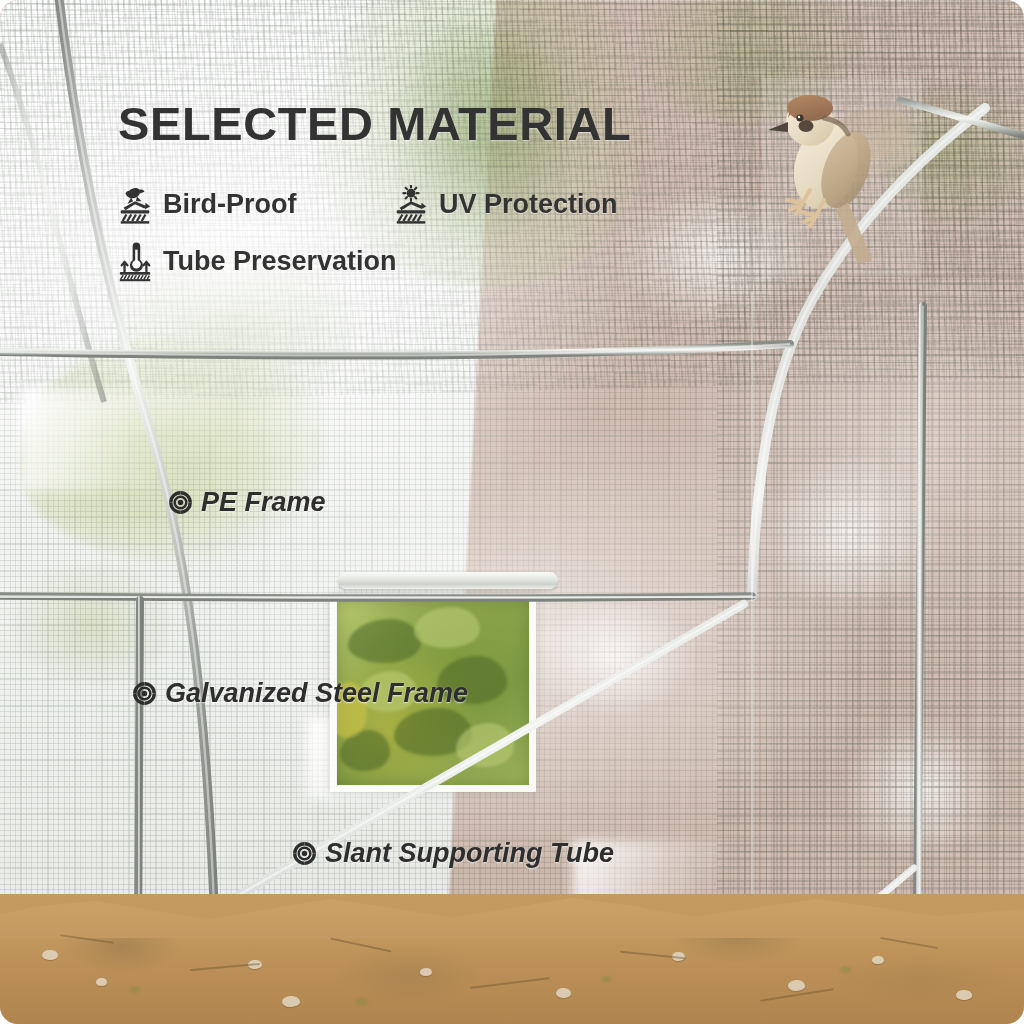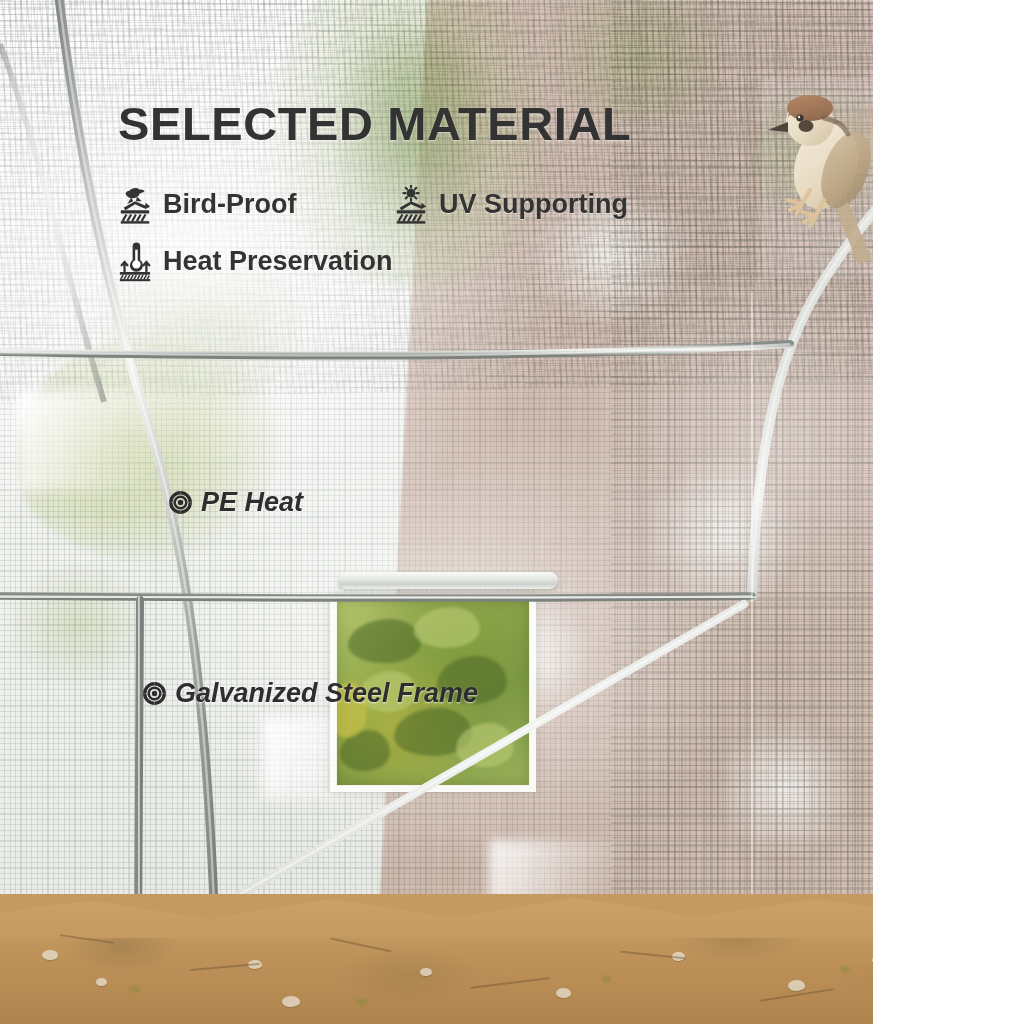--- a/index.html
+++ b/index.html
@@ -2,23 +2,24 @@
 <html><head>
 <meta charset="utf-8">
 <title>Selected Material</title>
 <style>
   * { margin:0; padding:0; box-sizing:border-box; }
   html,body { width:1024px; height:1024px; overflow:hidden; background:#ffffff; }
   body { font-family:"Liberation Sans", sans-serif; }
 
   #stage {
     position:relative;
-    width:873px; height:1024px;
+    width:1024px; height:1024px;
     overflow:hidden;
     background:#fca5a5;
+    border-radius:18px;
   }
 
   
   .scene { position:absolute; inset:0; overflow:hidden; }
 
   
   .sky {
     position:absolute; inset:0;
     background:
       linear-gradient(168deg,#fdfdfd 0%,#f6f7f6 28%,#eff1ee 55%,#e9ebe7 78%,#e3e5e0 100%);
@@ -271,21 +272,21 @@
     display:flex; align-items:center;
     white-space:nowrap;
   }
   .callout .marker { width:25px; height:25px; flex:0 0 25px; margin-right:8px; }
   .callout .ctext {
     font-size:27px; font-weight:bold; font-style:italic; color:#2e2e2e;
     font-family:"Liberation Sans", sans-serif;
     text-shadow:0 1px 2px rgba(255,255,255,.72);
   }
   #callout-pe    { left:168px; top:487px; }
-  #callout-frame { left:142px; top:678px; }
+  #callout-frame { left:132px; top:678px; }
   #callout-slant { left:292px; top:838px; }
 </style>
 </head>
 <body>
 
 <div id="stage">
 
   <div class="scene">
 
     <div class="sky"></div>
@@ -530,21 +531,21 @@
           </g>
           <g stroke="#333333" stroke-width="2.3">
             <path d="M7 38 L11 31"></path>
               <path d="M12 38 L16 31"></path>
               <path d="M17 38 L21 31"></path>
             <path d="M22 38 L26 31"></path>
               <path d="M27 38 L31 31"></path>
           </g>
           <rect x="5" y="38" width="30" height="2.6" fill="#333333"></rect>
         </svg>
-        <span class="flabel">UV Supporting</span>
+        <span class="flabel">UV Protection</span>
       </div>
     </div>
 
     <div class="frow">
 
 
       <div class="fcell">
         <svg class="ficon" viewBox="0 0 40 42">
           <g fill="#333333">
 
@@ -563,47 +564,60 @@
             <path d="M12 39 L14.5 34.8"></path>
               <path d="M15.5 39 L18 34.8"></path>
             <path d="M19 39 L21.5 34.8"></path>
               <path d="M22.5 39 L25 34.8"></path>
             <path d="M26 39 L28.5 34.8"></path>
               <path d="M29.5 39 L32 34.8"></path>
             <path d="M33 39 L35 35.4"></path>
           </g>
           <rect x="4" y="39" width="32" height="2.2" fill="#333333"></rect>
         </svg>
-        <span class="flabel">Heat Preservation</span>
+        <span class="flabel">Tube Preservation</span>
       </div>
     </div>
   </div>
 
   <div class="callout" id="callout-pe">
     <svg class="marker" viewBox="0 0 24 24">
       <g fill="none" stroke="#2e2e2e" stroke-width="3.2">
         <path d="M12 2.6 A9.4 9.4 0 0 1 21.4 12"></path>
         <path d="M21.4 12 A9.4 9.4 0 0 1 12 21.4"></path>
         <path d="M12 21.4 A9.4 9.4 0 0 1 2.6 12"></path>
         <path d="M2.6 12 A9.4 9.4 0 0 1 12 2.6"></path>
       </g>
       <circle cx="12" cy="12" r="5.6" fill="none" stroke="#2e2e2e" stroke-width="2.4"></circle>
       <circle cx="12" cy="12" r="2.6" fill="#2e2e2e"></circle>
     </svg>
-    <span class="ctext">PE Heat</span>
+    <span class="ctext">PE Frame</span>
   </div>
 
   <div class="callout" id="callout-frame">
     <svg class="marker" viewBox="0 0 24 24">
       <g fill="none" stroke="#2e2e2e" stroke-width="3.2">
         <path d="M12 2.6 A9.4 9.4 0 0 1 21.4 12"></path>
         <path d="M21.4 12 A9.4 9.4 0 0 1 12 21.4"></path>
         <path d="M12 21.4 A9.4 9.4 0 0 1 2.6 12"></path>
         <path d="M2.6 12 A9.4 9.4 0 0 1 12 2.6"></path>
       </g>
       <circle cx="12" cy="12" r="5.6" fill="none" stroke="#2e2e2e" stroke-width="2.4"></circle>
       <circle cx="12" cy="12" r="2.6" fill="#2e2e2e"></circle>
     </svg>
     <span class="ctext">Galvanized Steel Frame</span>
   </div>
 
+  <div class="callout" id="callout-slant">
+    <svg class="marker" viewBox="0 0 24 24">
+      <g fill="none" stroke="#2e2e2e" stroke-width="3.2">
+        <path d="M12 2.6 A9.4 9.4 0 0 1 21.4 12"></path>
+        <path d="M21.4 12 A9.4 9.4 0 0 1 12 21.4"></path>
+        <path d="M12 21.4 A9.4 9.4 0 0 1 2.6 12"></path>
+        <path d="M2.6 12 A9.4 9.4 0 0 1 12 2.6"></path>
+      </g>
+      <circle cx="12" cy="12" r="5.6" fill="none" stroke="#2e2e2e" stroke-width="2.4"></circle>
+      <circle cx="12" cy="12" r="2.6" fill="#2e2e2e"></circle>
+    </svg>
+    <span class="ctext">Slant Supporting Tube</span>
+  </div>
 
 </div>
 
 </body></html>

